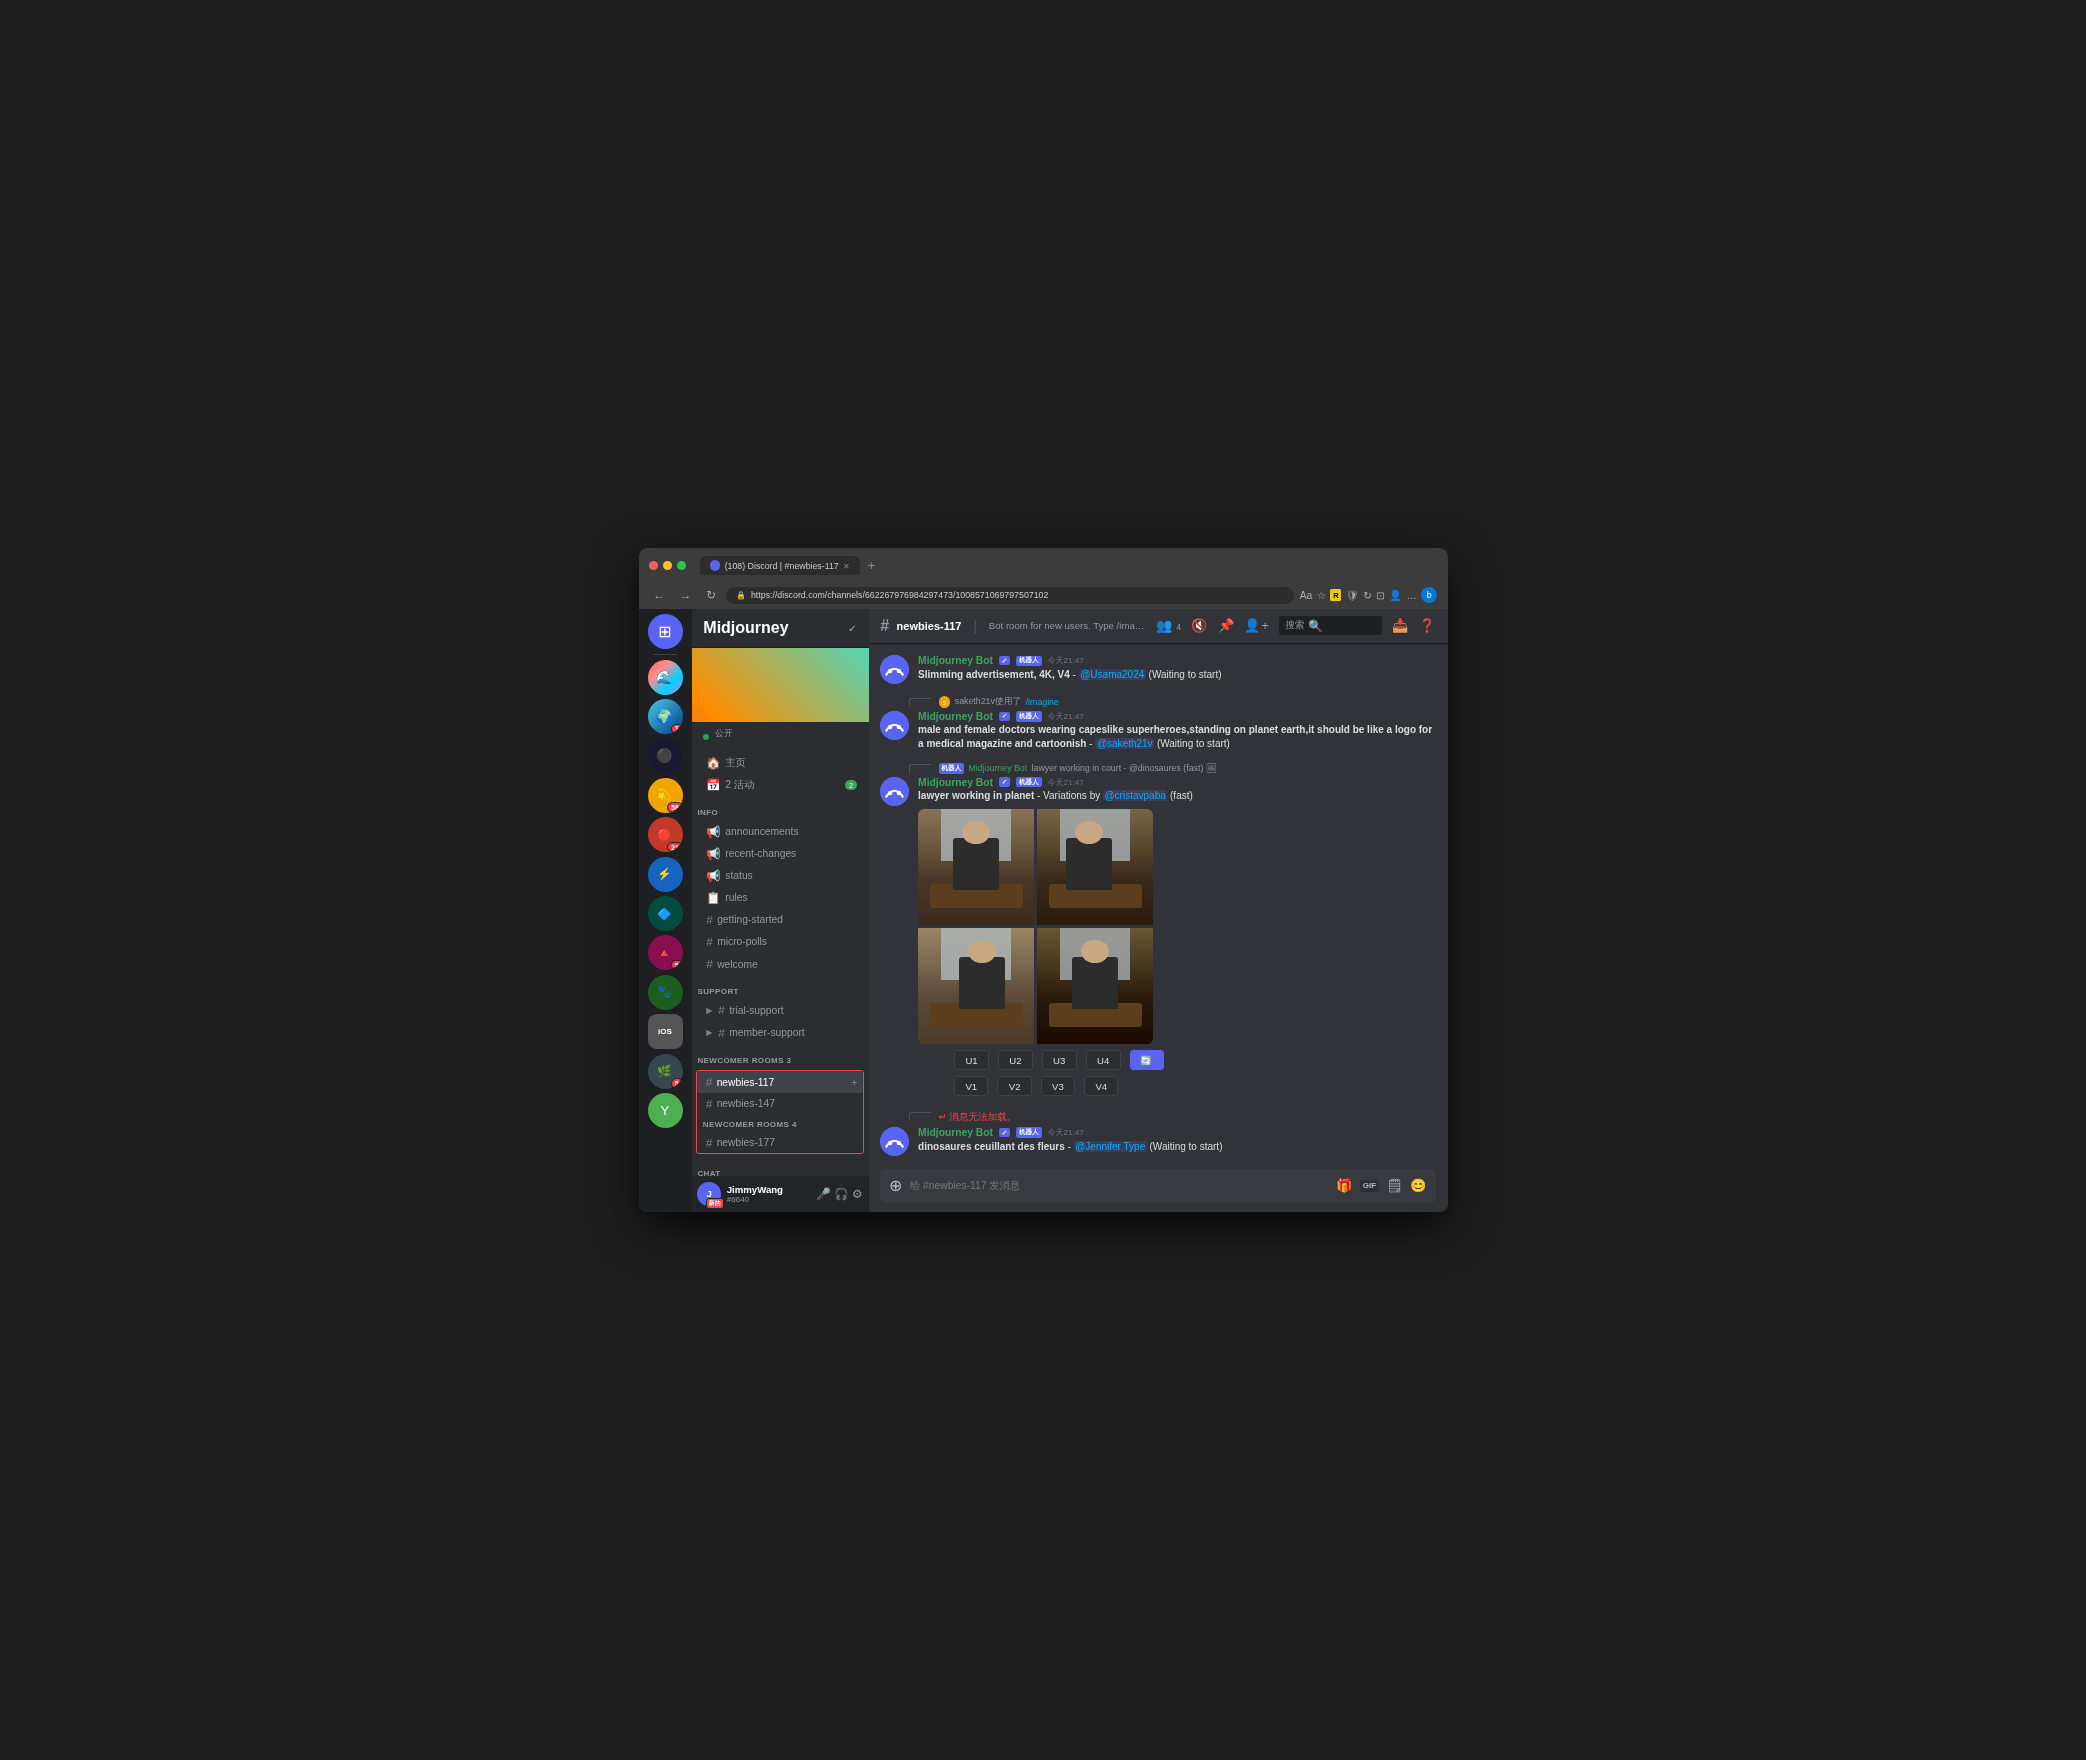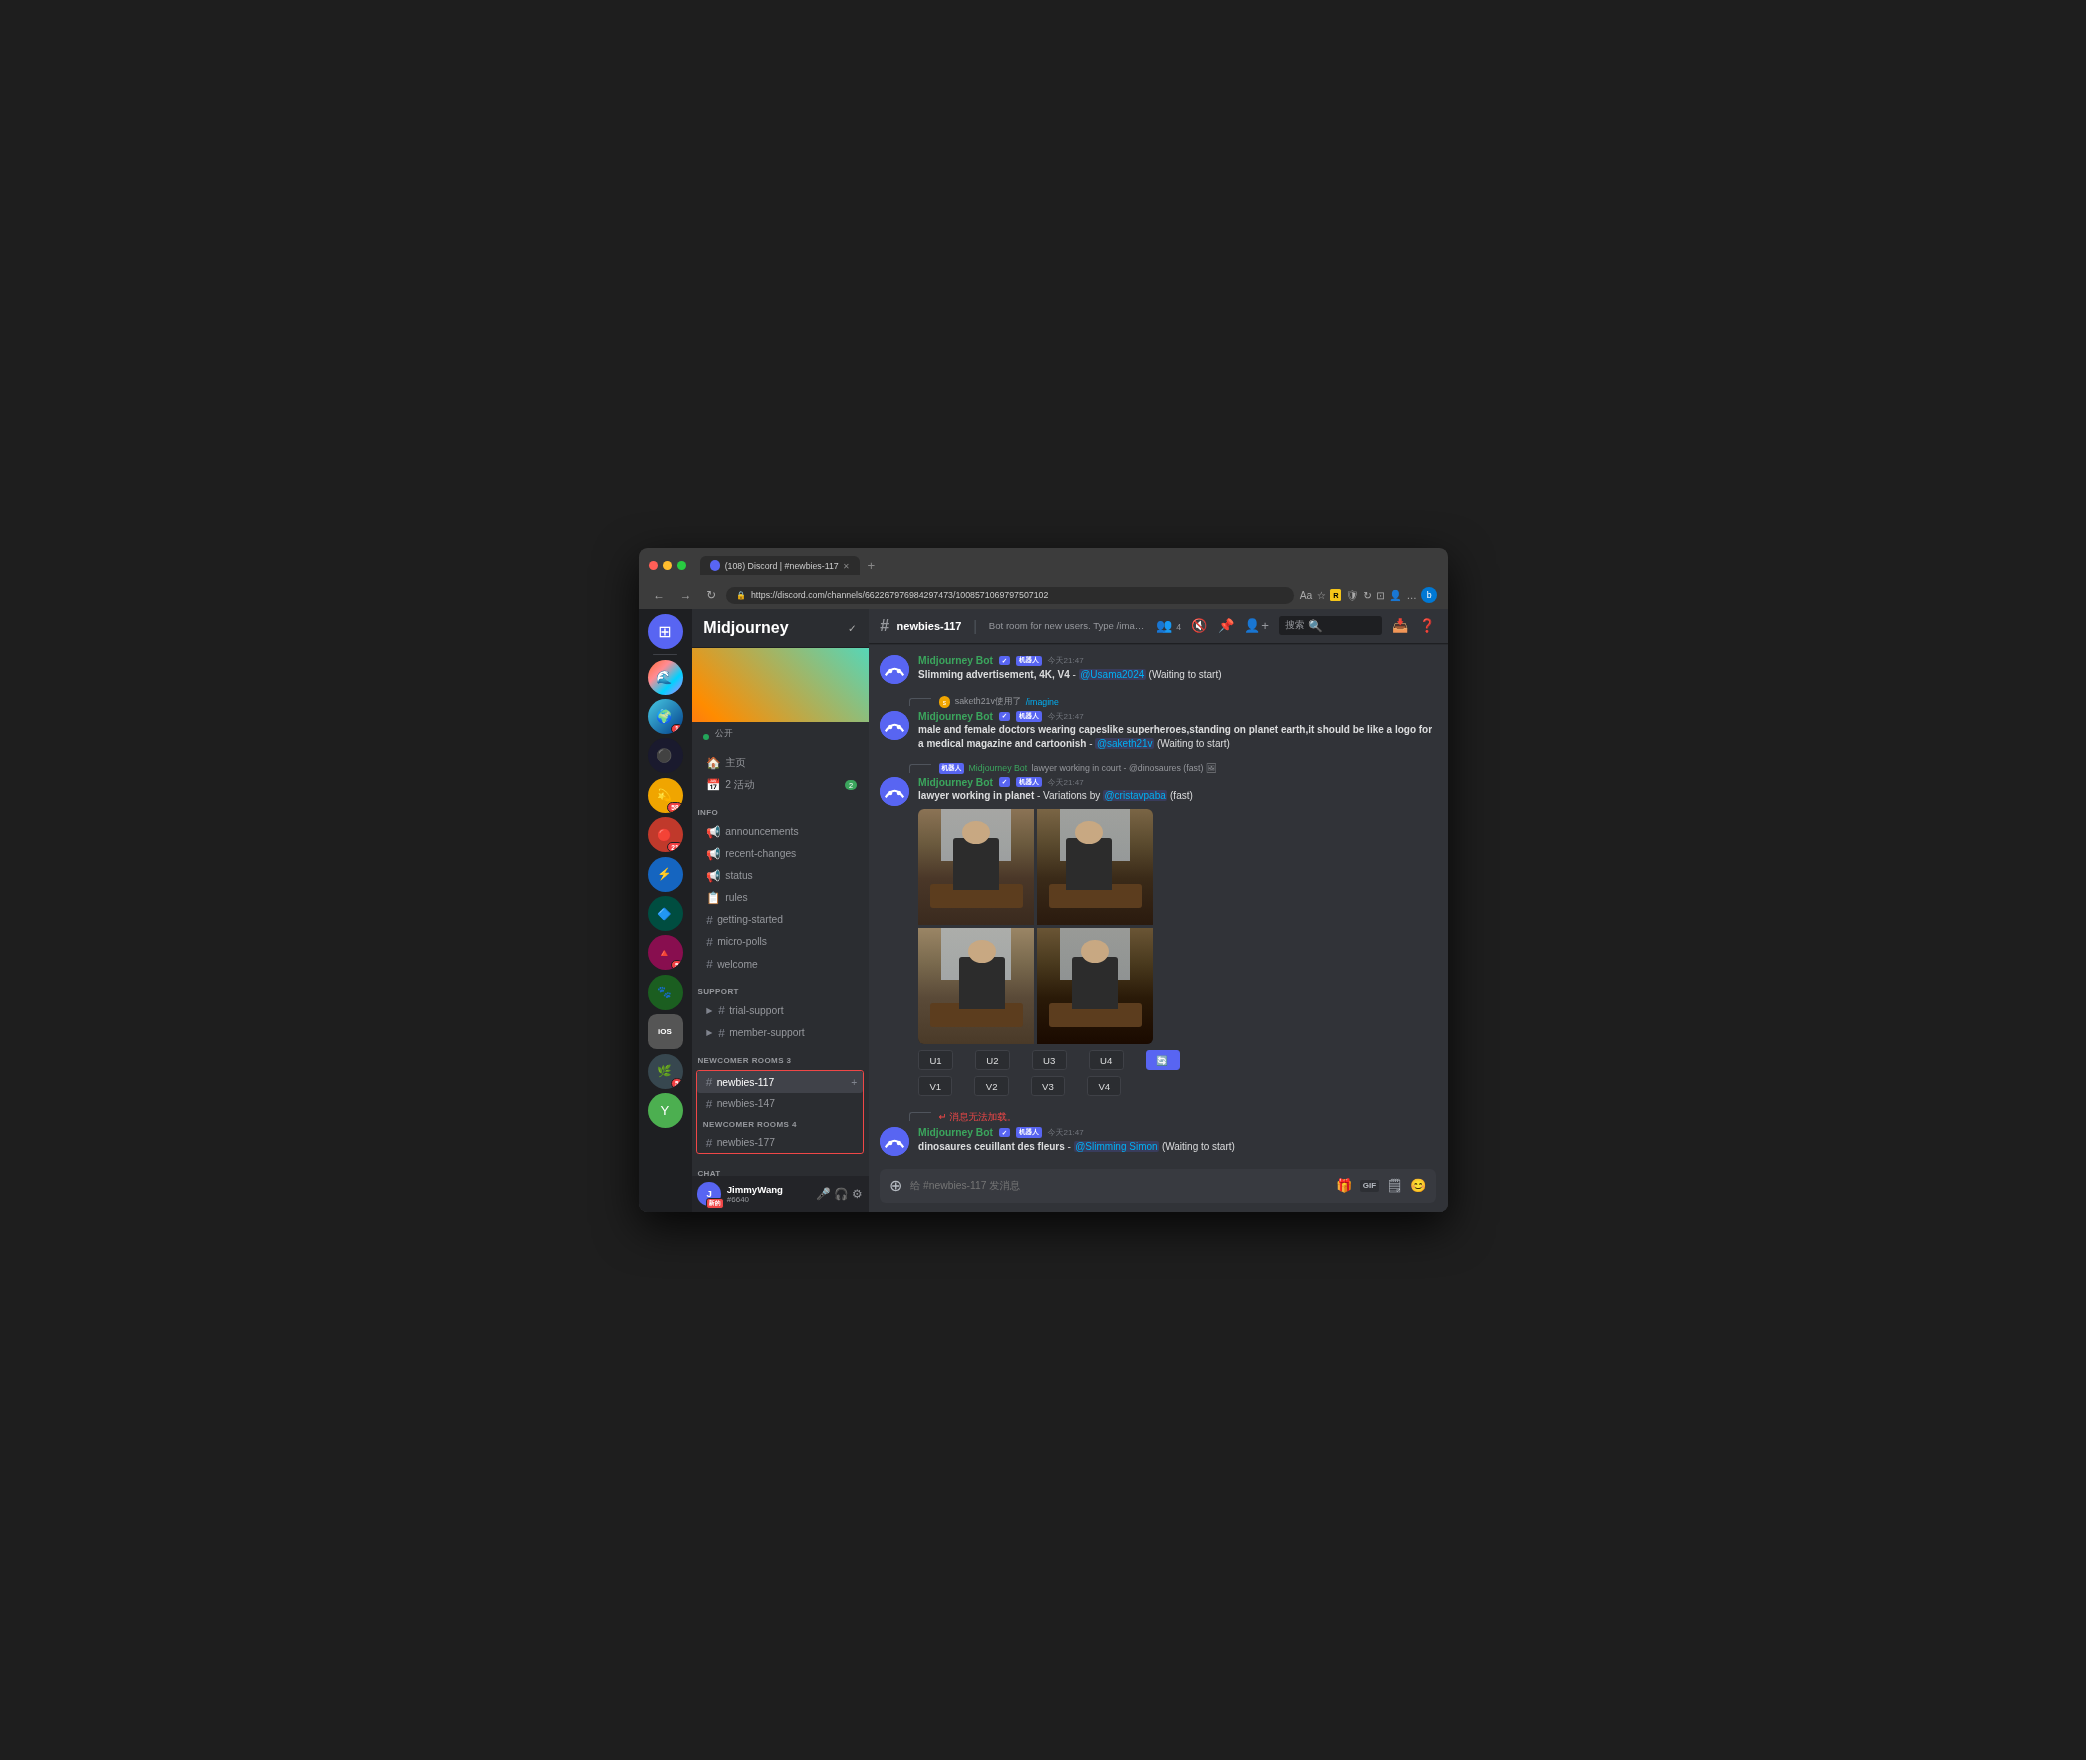--- a/index.html
+++ b/index.html
@@ -342,23 +342,24 @@
       background: #1e1f22;
       aspect-ratio: 1;
       display: flex;
       align-items: center;
       justify-content: center;
       overflow: hidden;
     }
     
     .action-buttons {
       display: flex;
-      gap: 22px;
+      gap: 9px;
       margin-top: 5.9px;
       flex-wrap: wrap;
+      margin-left: 36px;
     }
     .action-btn {
       background: #2b2d31;
       border: 0.7px solid #3f4147;
       color: #dcddde;
       padding: 3.7px 10.3px;
       border-radius: 2.9px;
       font-size: 9.6px;
       cursor: pointer;
     }
@@ -823,21 +824,21 @@
             </svg>
           </div>
           <div class="message-content">
             <div class="message-header">
               <span class="message-author bot-author">Midjourney Bot</span>
               <span class="message-badge bot">✓</span>
               <span class="message-badge machine">机器人</span>
               <span class="message-time">今天21:47</span>
             </div>
             <div class="message-text">
-              <strong>dinosaures ceuillant des fleurs</strong> - <span class="mention">@Slimming Simon</span> (Waiting to start)
+              <strong>dinosaures ceuillant des fleurs</strong> - <span class="mention">@Jennifer Type</span> (Waiting to start)
             </div>
           </div>
         </div>
 
       </div>
 
       <div class="chat-input-area">
         <div class="chat-input-box">
           <span class="chat-input-add">⊕</span>
           <input class="chat-input-field" type="text" placeholder="给 #newbies-117 发消息" style="">

